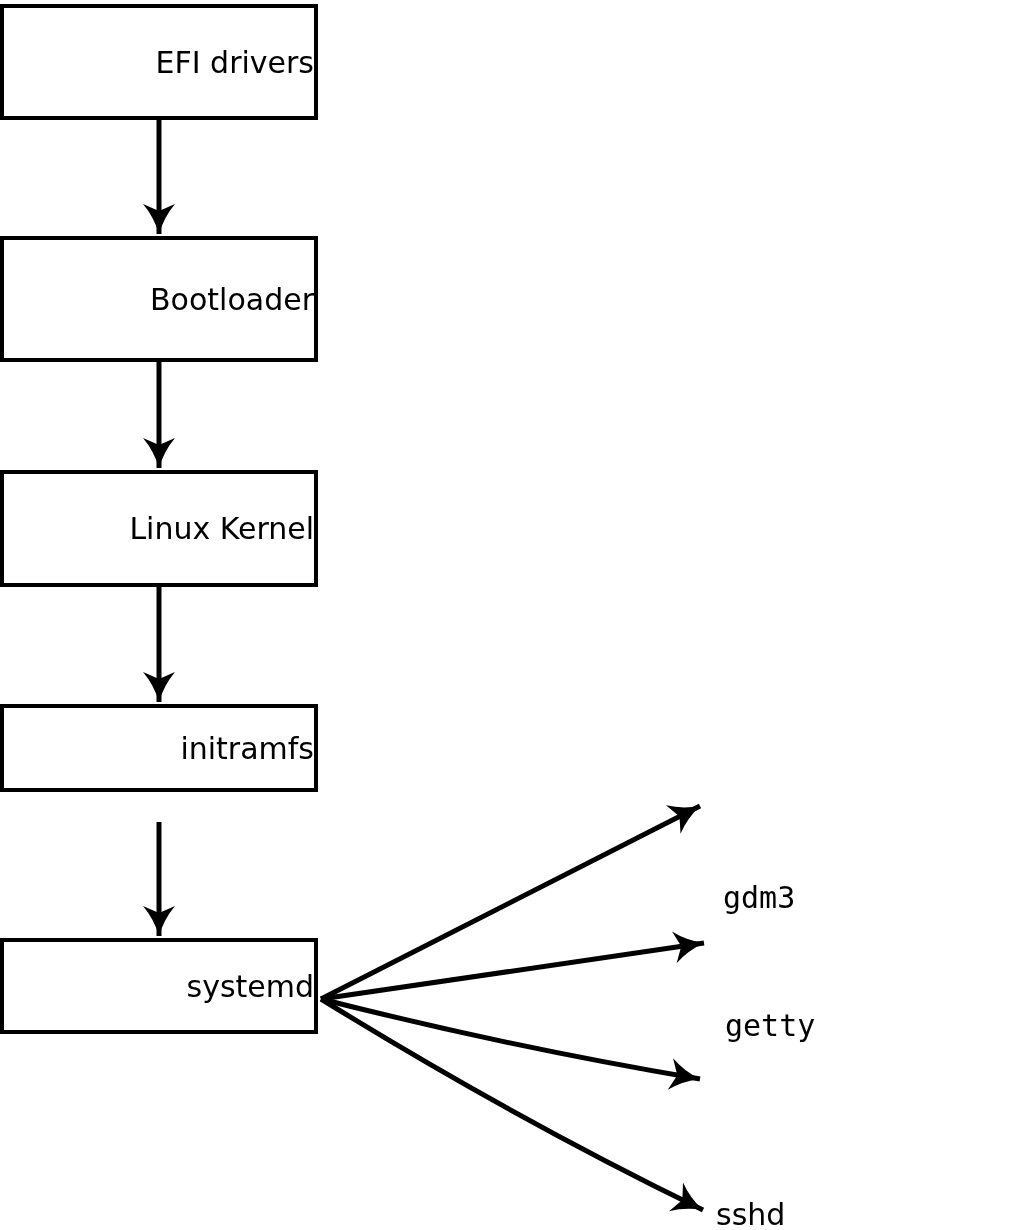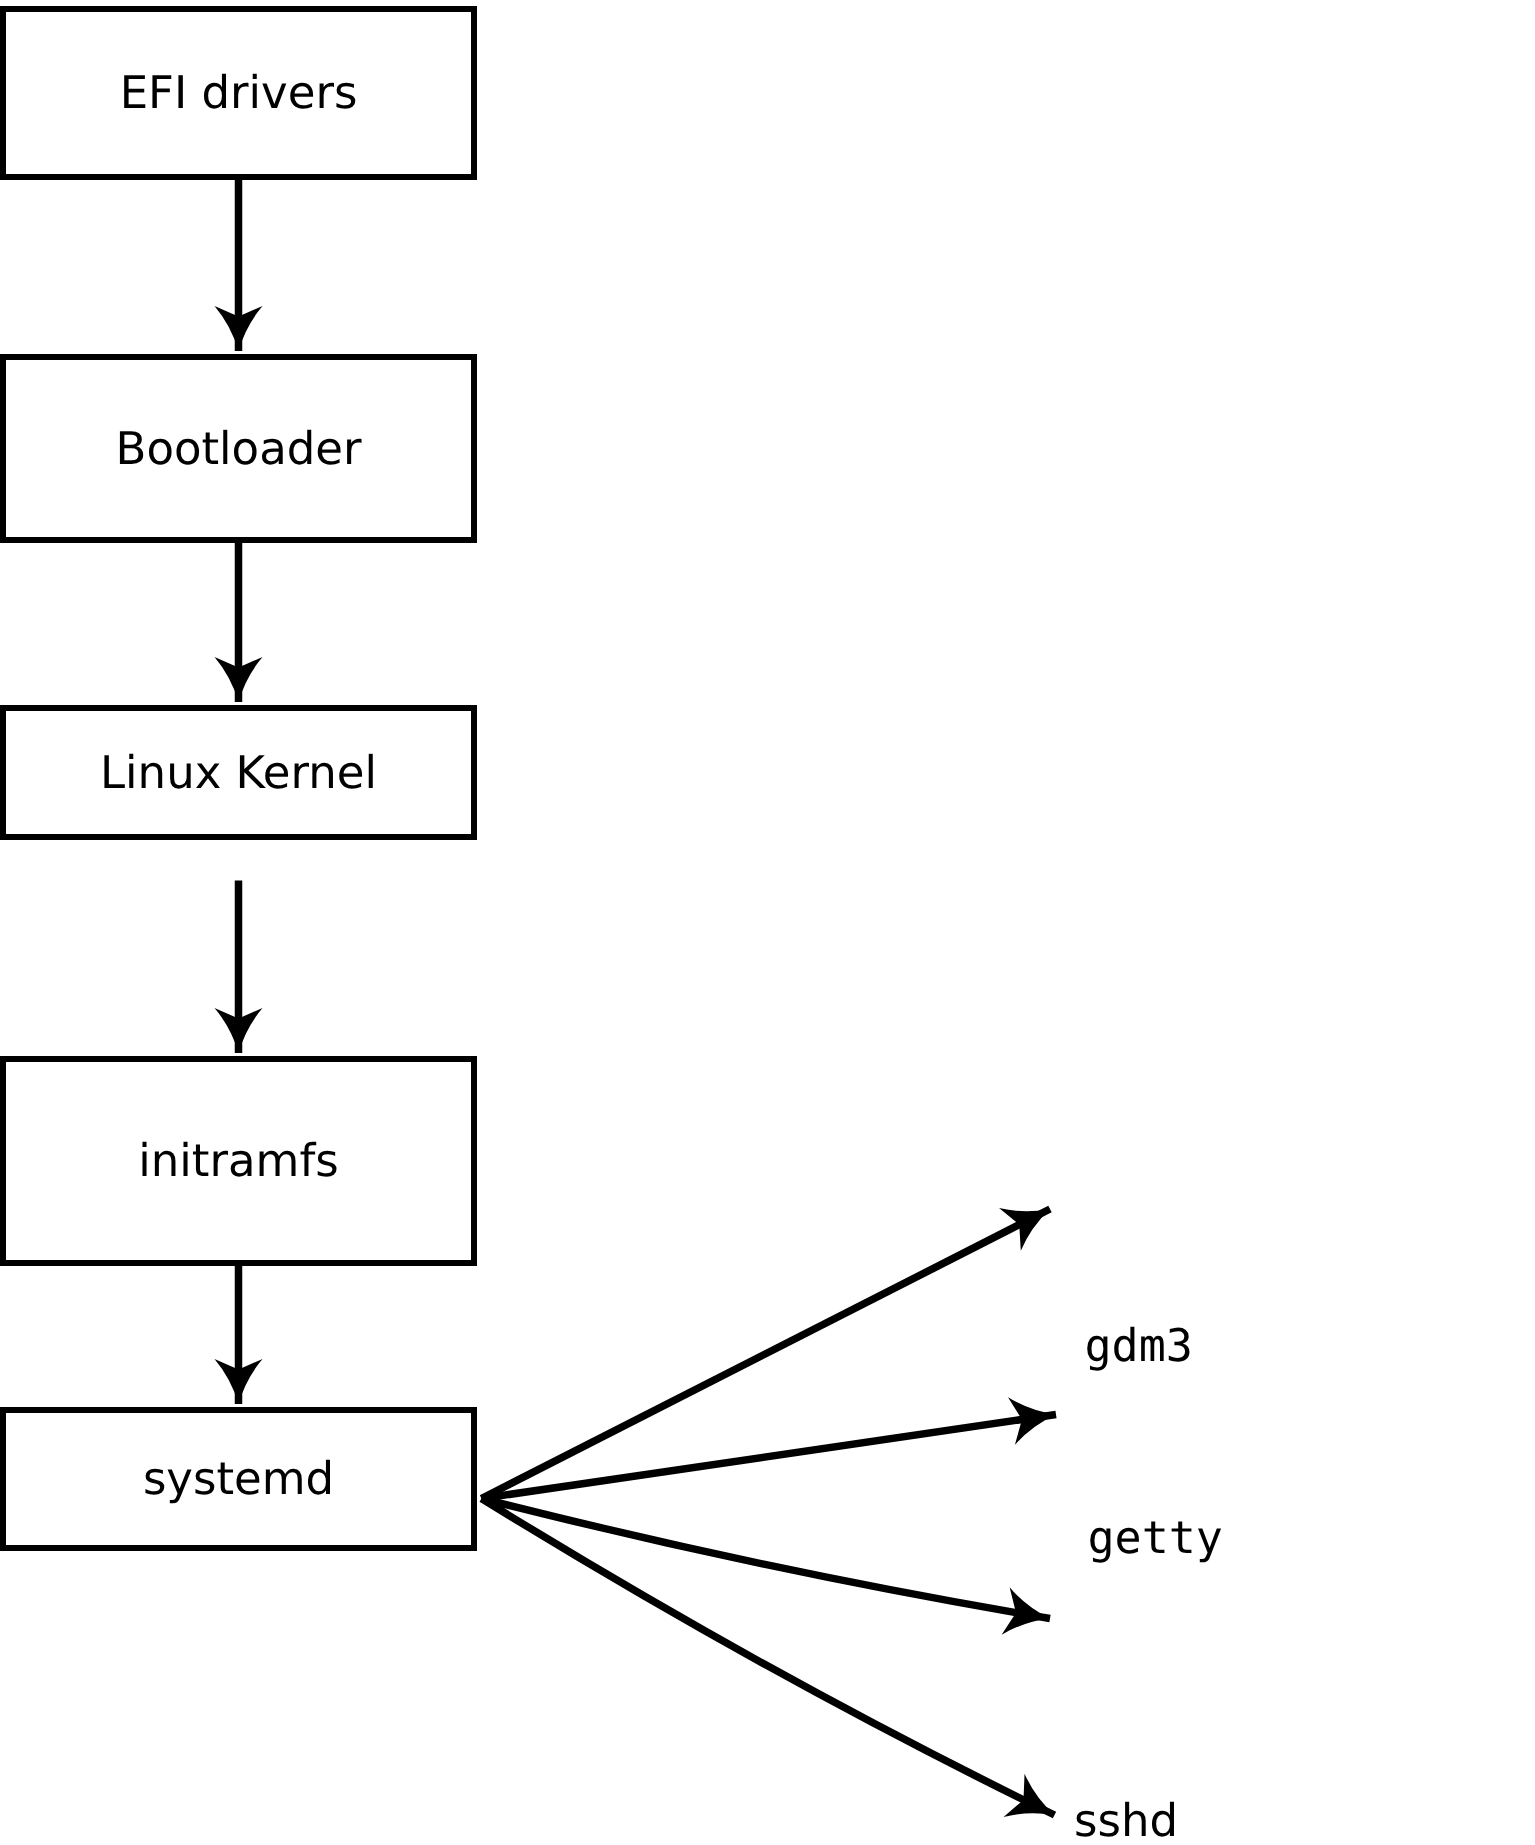--- a/index.html
+++ b/index.html
@@ -19,28 +19,28 @@
   }
   .node {
     position: absolute;
     left: 0;
     width: 318px;
     border: 4px solid #000000;
     background: #ffffff;
     box-sizing: border-box;
     display: flex;
     align-items: center;
-    justify-content: center;
+    justify-content: flex-end;
     font-size: 30px;
     line-height: 35px;
   }
   .node-1 { top: 4px;   height: 116px; }
   .node-2 { top: 236px; height: 126px; }
-  .node-3 { top: 470px; height: 90px; }
-  .node-4 { top: 704px; height: 140px; }
+  .node-3 { top: 470px; height: 117px; }
+  .node-4 { top: 704px; height: 88px; }
   .node-5 { top: 938px; height: 96px; }
   .caption {
     position: absolute;
     left: 561px;
     top: 162px;
     font-size: 30px;
     line-height: 35px;
     white-space: nowrap;
   }
   .fan-label {

